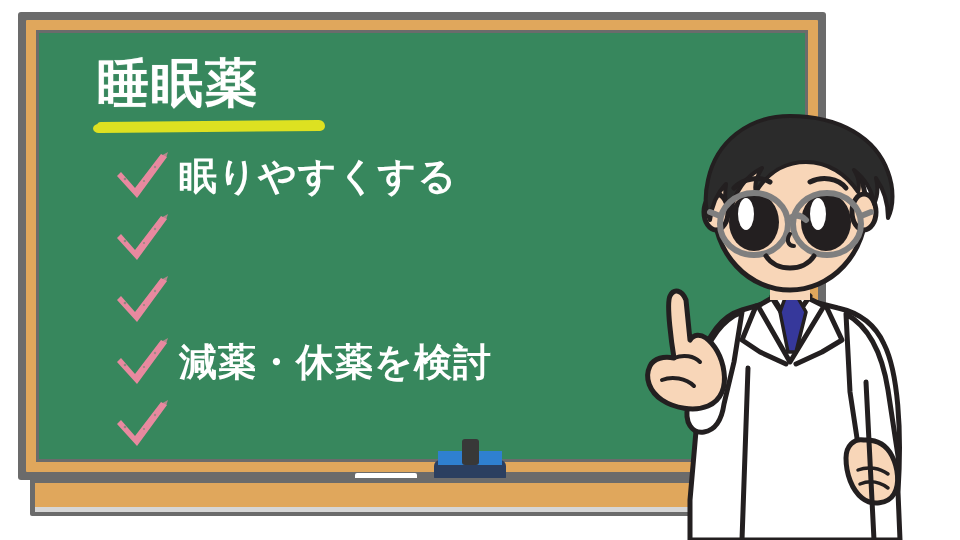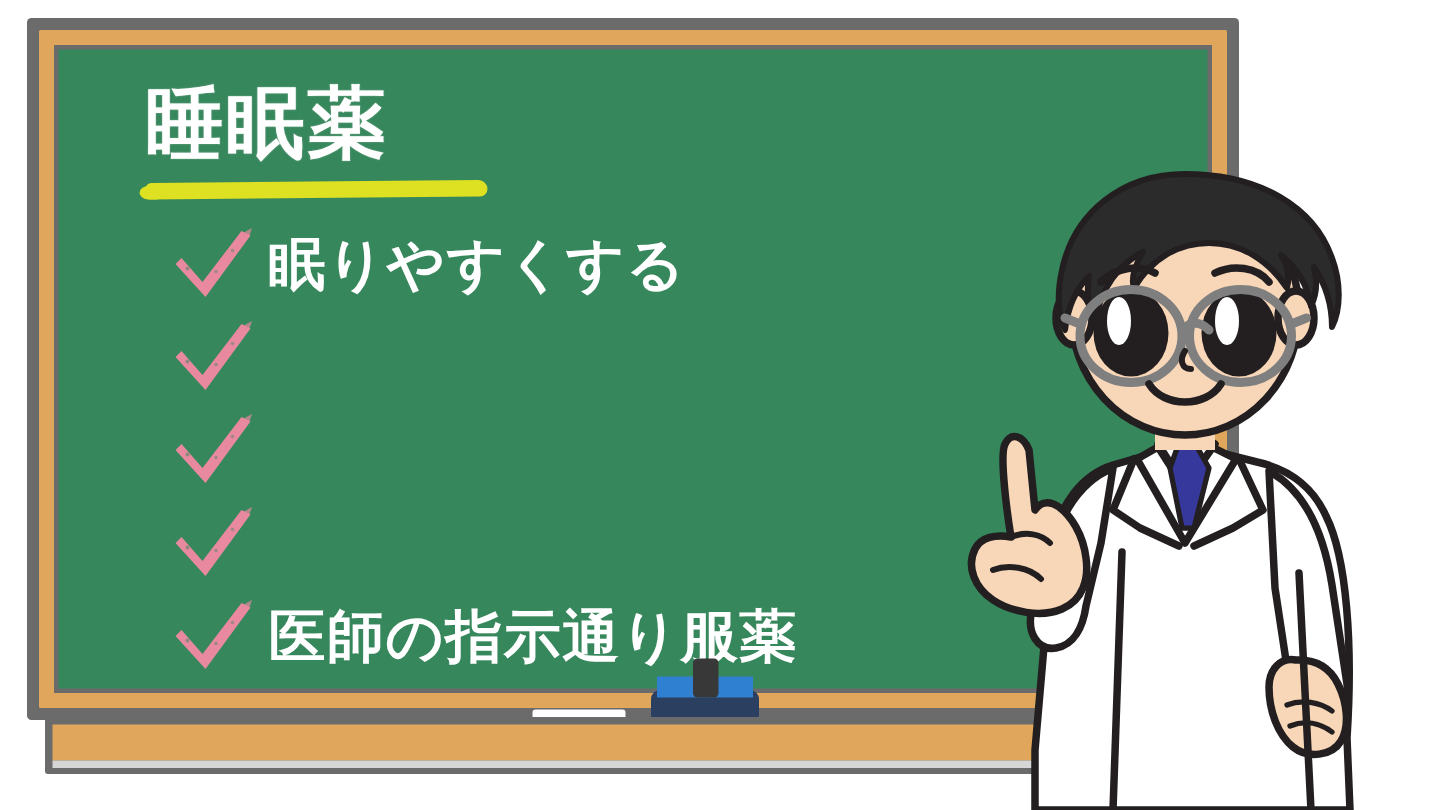--- a/index.html
+++ b/index.html
@@ -193,33 +193,33 @@
             <div class="row">
               <span class="check">
                 <svg width="62" height="56" viewBox="0 0 62 56">
                   <path d="M6 28 L10 24 L24 40 L50 6 L56 9 L26 50 Z" fill="#e8899f"></path>
                   <path d="M48 9 L57 4 L55 10 Z" fill="#e8899f" opacity=".7"></path>
                   <circle cx="14" cy="31" r="1.3" fill="#37875d" opacity=".5"></circle>
                   <circle cx="33" cy="33" r="1.1" fill="#37875d" opacity=".45"></circle>
                   <circle cx="44" cy="19" r="1.2" fill="#37875d" opacity=".4"></circle>
                 </svg>
               </span>
-            </div>
-
-            <div class="row">
-              <span class="check">
-                <svg width="62" height="56" viewBox="0 0 62 56">
-                  <path d="M6 28 L10 24 L24 40 L50 6 L56 9 L26 50 Z" fill="#e8899f"></path>
-                  <path d="M48 9 L57 4 L55 10 Z" fill="#e8899f" opacity=".7"></path>
-                  <circle cx="14" cy="31" r="1.3" fill="#37875d" opacity=".5"></circle>
-                  <circle cx="33" cy="33" r="1.1" fill="#37875d" opacity=".45"></circle>
-                  <circle cx="44" cy="19" r="1.2" fill="#37875d" opacity=".4"></circle>
-                </svg>
-              </span>
-              <span class="row-label">医師の指示通り服薬</span>
+              <span class="row-label">減薬・休薬を検討</span>
+            </div>
+
+            <div class="row">
+              <span class="check">
+                <svg width="62" height="56" viewBox="0 0 62 56">
+                  <path d="M6 28 L10 24 L24 40 L50 6 L56 9 L26 50 Z" fill="#e8899f"></path>
+                  <path d="M48 9 L57 4 L55 10 Z" fill="#e8899f" opacity=".7"></path>
+                  <circle cx="14" cy="31" r="1.3" fill="#37875d" opacity=".5"></circle>
+                  <circle cx="33" cy="33" r="1.1" fill="#37875d" opacity=".45"></circle>
+                  <circle cx="44" cy="19" r="1.2" fill="#37875d" opacity=".4"></circle>
+                </svg>
+              </span>
             </div>
 
           </div>
         </div>
       </div>
     </div>
   </div>
 
   <div class="chalk"></div>
   <div class="eraser">

